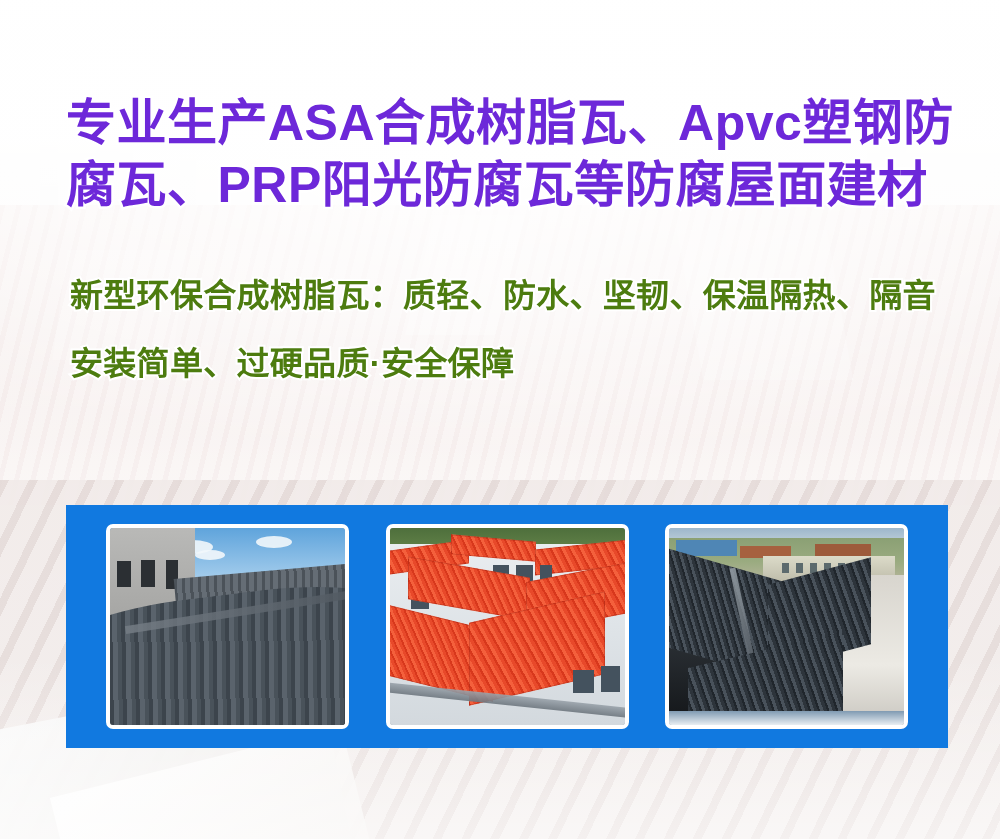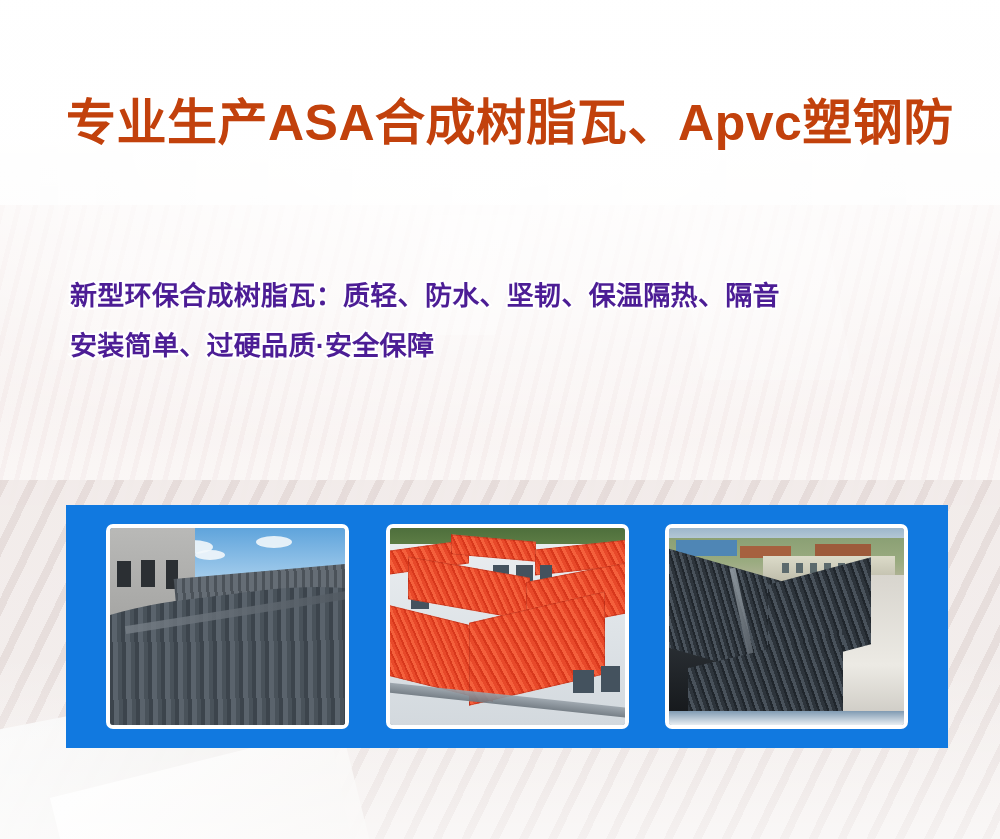--- a/index.html
+++ b/index.html
@@ -118,44 +118,44 @@
 
   .headline {
     position: absolute;
     left: 66px;
     top: 92px;
     width: 880px;
     font-size: 50px;
     font-weight: 700;
     line-height: 62px;
     letter-spacing: .5px;
-    color: #c2410c;
+    color: #6d28d9;
     -webkit-text-stroke: 5px #ffffff;
     paint-order: stroke fill;
     text-shadow:
       0 0 2px rgba(255,255,255,.95),
       0 1px 0 rgba(255,255,255,.9);
   }
   .headline-line { display: block; white-space: nowrap; }
 
   .subhead {
     position: absolute;
     left: 70px;
     top: 272px;
     width: 890px;
-    font-size: 27px;
+    font-size: 33px;
     font-weight: 700;
     line-height: 48px;
     letter-spacing: .3px;
-    color: #4c1d95;
+    color: #4d7c0f;
     -webkit-text-stroke: 4px #ffffff;
     paint-order: stroke fill;
   }
   .subhead-line { display: block; white-space: nowrap; }
-  .subhead-line.l3 { margin-top: 2px; }
+  .subhead-line.l3 { margin-top: 20px; }
 
   
   .gallery-panel {
     position: absolute;
     left: 66px;
     top: 505px;
     width: 882px;
     height: 243px;
     background: #1179e0;
     display: flex;
@@ -361,20 +361,21 @@
     <div class="bg-lower"></div>
     <div class="bg-lower-ridge"></div>
     <div class="bg-lower-ridge2"></div>
     <div class="bg-vignette"></div>
   </div>
 
   <div class="content">
 
     <div class="headline">
       <span class="headline-line">专业生产ASA合成树脂瓦、Apvc塑钢防</span>
+      <span class="headline-line">腐瓦、PRP阳光防腐瓦等防腐屋面建材</span>
     </div>
 
     <div class="subhead">
       <span class="subhead-line l1">新型环保合成树脂瓦：质轻、防水、坚韧、保温隔热、隔音</span>
       <span class="subhead-line l3">安装简单、过硬品质·安全保障</span>
     </div>
 
     <div class="gallery-panel">
 
       <div class="photo-frame">

